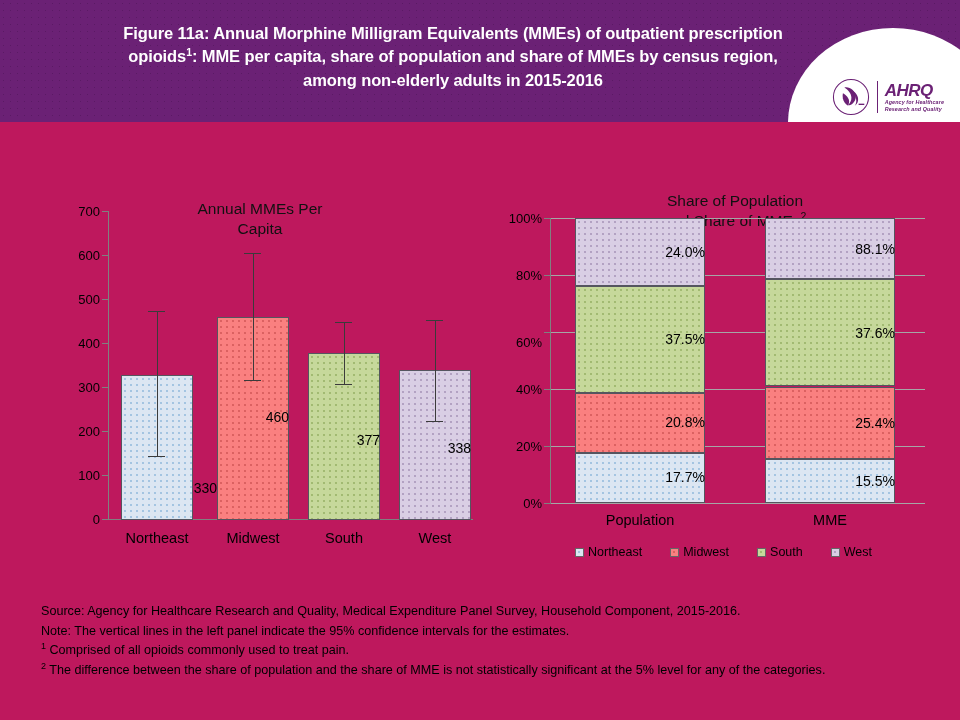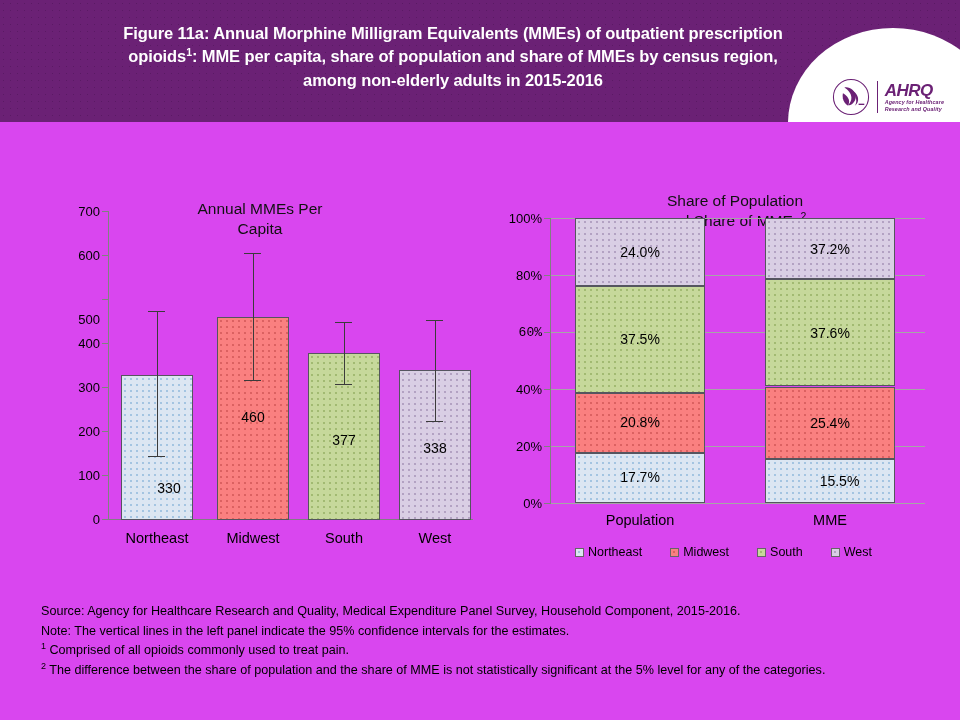--- a/index.html
+++ b/index.html
@@ -3,21 +3,21 @@
 <meta charset="utf-8">
 <style>
   * { box-sizing: border-box; }
   html, body {
     margin: 0; padding: 0;
     width: 960px; height: 720px;
     background: #ffffff;
     font-family: "Liberation Sans", sans-serif;
     overflow: hidden;
   }
-  #page { position: relative; width: 960px; height: 720px; background: #d946ef; }
+  #page { position: relative; width: 960px; height: 720px; background: #be185d; }
 
   
   #header {
     position: absolute; left: 0; top: 0; width: 960px; height: 122px;
     background-color: #6b2175;
     background-image: radial-gradient(#5a1a64 0.9px, transparent 1px);
     background-size: 7px 7px;
     overflow: hidden;
   }
   #header-notch {
@@ -65,21 +65,21 @@
     transform: translateY(-50%);
   }
   .tickmark { position: absolute; background: #808080; }
   .axis-line { position: absolute; background: #808080; }
   .xlabel {
     position: absolute; text-align: center;
     font-size: 14.5px; color: #000;
   }
   .bar { position: absolute; border: 1px solid #55555f; }
   .bar-value {
-    position: absolute; text-align: center;
+    position: absolute; text-align: right;
     font-size: 14px; color: #000;
   }
   .errbar-v { position: absolute; width: 1px; background: #3b3b3b; }
   .errbar-cap { position: absolute; height: 1px; background: #3b3b3b; }
   .gridline { position: absolute; height: 1px; background: #a6a6a6; }
 
   
   .fill-ne {
     background-color: #dce6f2;
     background-image: radial-gradient(#9fc2e0 0.7px, transparent 0.8px);
@@ -151,21 +151,21 @@
 
   <div class="panel" id="panel-left" style="left:40px; top:150px; width:450px; height:410px;">
 
     <div class="panel-title" style="left:95px; top:14px; width:250px;">
       <span>Annual MMEs Per</span><br>
       <span>Capita</span>
     </div>
 
     <div class="ytick" style="left:0px; top:61px;  width:60px;">700</div>
     <div class="ytick" style="left:0px; top:105px; width:60px;">600</div>
-    <div class="ytick" style="left:0px; top:149px; width:60px;margin-top:20px;">500</div>
+    <div class="ytick" style="left:0px; top:149px; width:60px;">500</div>
     <div class="ytick" style="left:0px; top:193px; width:60px;">400</div>
     <div class="ytick" style="left:0px; top:237px; width:60px;">300</div>
     <div class="ytick" style="left:0px; top:281px; width:60px;">200</div>
     <div class="ytick" style="left:0px; top:325px; width:60px;">100</div>
     <div class="ytick" style="left:0px; top:369px; width:60px;">0</div>
 
     <div class="tickmark" style="left:62px; top:61px;  width:6px; height:1px;"></div>
     <div class="tickmark" style="left:62px; top:105px; width:6px; height:1px;"></div>
     <div class="tickmark" style="left:62px; top:149px; width:6px; height:1px;"></div>
     <div class="tickmark" style="left:62px; top:193px; width:6px; height:1px;"></div>
@@ -211,21 +211,21 @@
 
   <div class="panel" id="panel-right" style="left:480px; top:150px; width:460px; height:410px;">
 
     <div class="panel-title" style="left:110px; top:6px; width:290px;">
       <span>Share of Population</span><br>
       <span>and Share of MMEs</span><sup>2</sup>
     </div>
 
     <div class="ytick" style="left:0px;  top:68px;  width:62px;">100%</div>
     <div class="ytick" style="left:0px;  top:125px; width:62px;">80%</div>
-    <div class="ytick" style="left:0px;  top:182px; width:62px;font-family:Liberation Mono, monospace;">60%</div>
+    <div class="ytick" style="left:0px;  top:192px; width:62px;">60%</div>
     <div class="ytick" style="left:0px;  top:239px; width:62px;">40%</div>
     <div class="ytick" style="left:0px;  top:296px; width:62px;">20%</div>
     <div class="ytick" style="left:0px;  top:353px; width:62px;">0%</div>
 
     <div class="tickmark" style="left:64px; top:68px;  width:6px; height:1px;"></div>
     <div class="tickmark" style="left:64px; top:125px; width:6px; height:1px;"></div>
     <div class="tickmark" style="left:64px; top:182px; width:6px; height:1px;"></div>
     <div class="tickmark" style="left:64px; top:239px; width:6px; height:1px;"></div>
     <div class="tickmark" style="left:64px; top:296px; width:6px; height:1px;"></div>
     <div class="tickmark" style="left:64px; top:353px; width:6px; height:1px;"></div>
@@ -247,21 +247,21 @@
     <div class="bar-value" style="left:95px; top:94px;  width:130px;">24.0%</div>
     <div class="bar-value" style="left:95px; top:181px; width:130px;">37.5%</div>
     <div class="bar-value" style="left:95px; top:264px; width:130px;">20.8%</div>
     <div class="bar-value" style="left:95px; top:319px; width:130px;">17.7%</div>
 
     <div class="bar fill-we" style="left:285px; top:68px;    width:130px; height:61.3px;"></div>
     <div class="bar fill-so" style="left:285px; top:129.3px; width:130px; height:107.2px;"></div>
     <div class="bar fill-mw" style="left:285px; top:236.5px; width:130px; height:72.4px;"></div>
     <div class="bar fill-ne" style="left:285px; top:308.9px; width:130px; height:44.2px;"></div>
 
-    <div class="bar-value" style="left:285px; top:91px;  width:130px;">37.2%</div>
+    <div class="bar-value" style="left:285px; top:91px;  width:130px;">88.1%</div>
     <div class="bar-value" style="left:285px; top:175px; width:130px;">37.6%</div>
     <div class="bar-value" style="left:285px; top:265px; width:130px;">25.4%</div>
     <div class="bar-value" style="left:285px; top:323px; width:130px;padding-left:19px;">15.5%</div>
 
     <div class="xlabel" style="left:90px;  top:362px; width:140px;">Population</div>
     <div class="xlabel" style="left:280px; top:362px; width:140px;">MME</div>
   </div>
 
   <div id="legend">
     <span class="legend-item">

